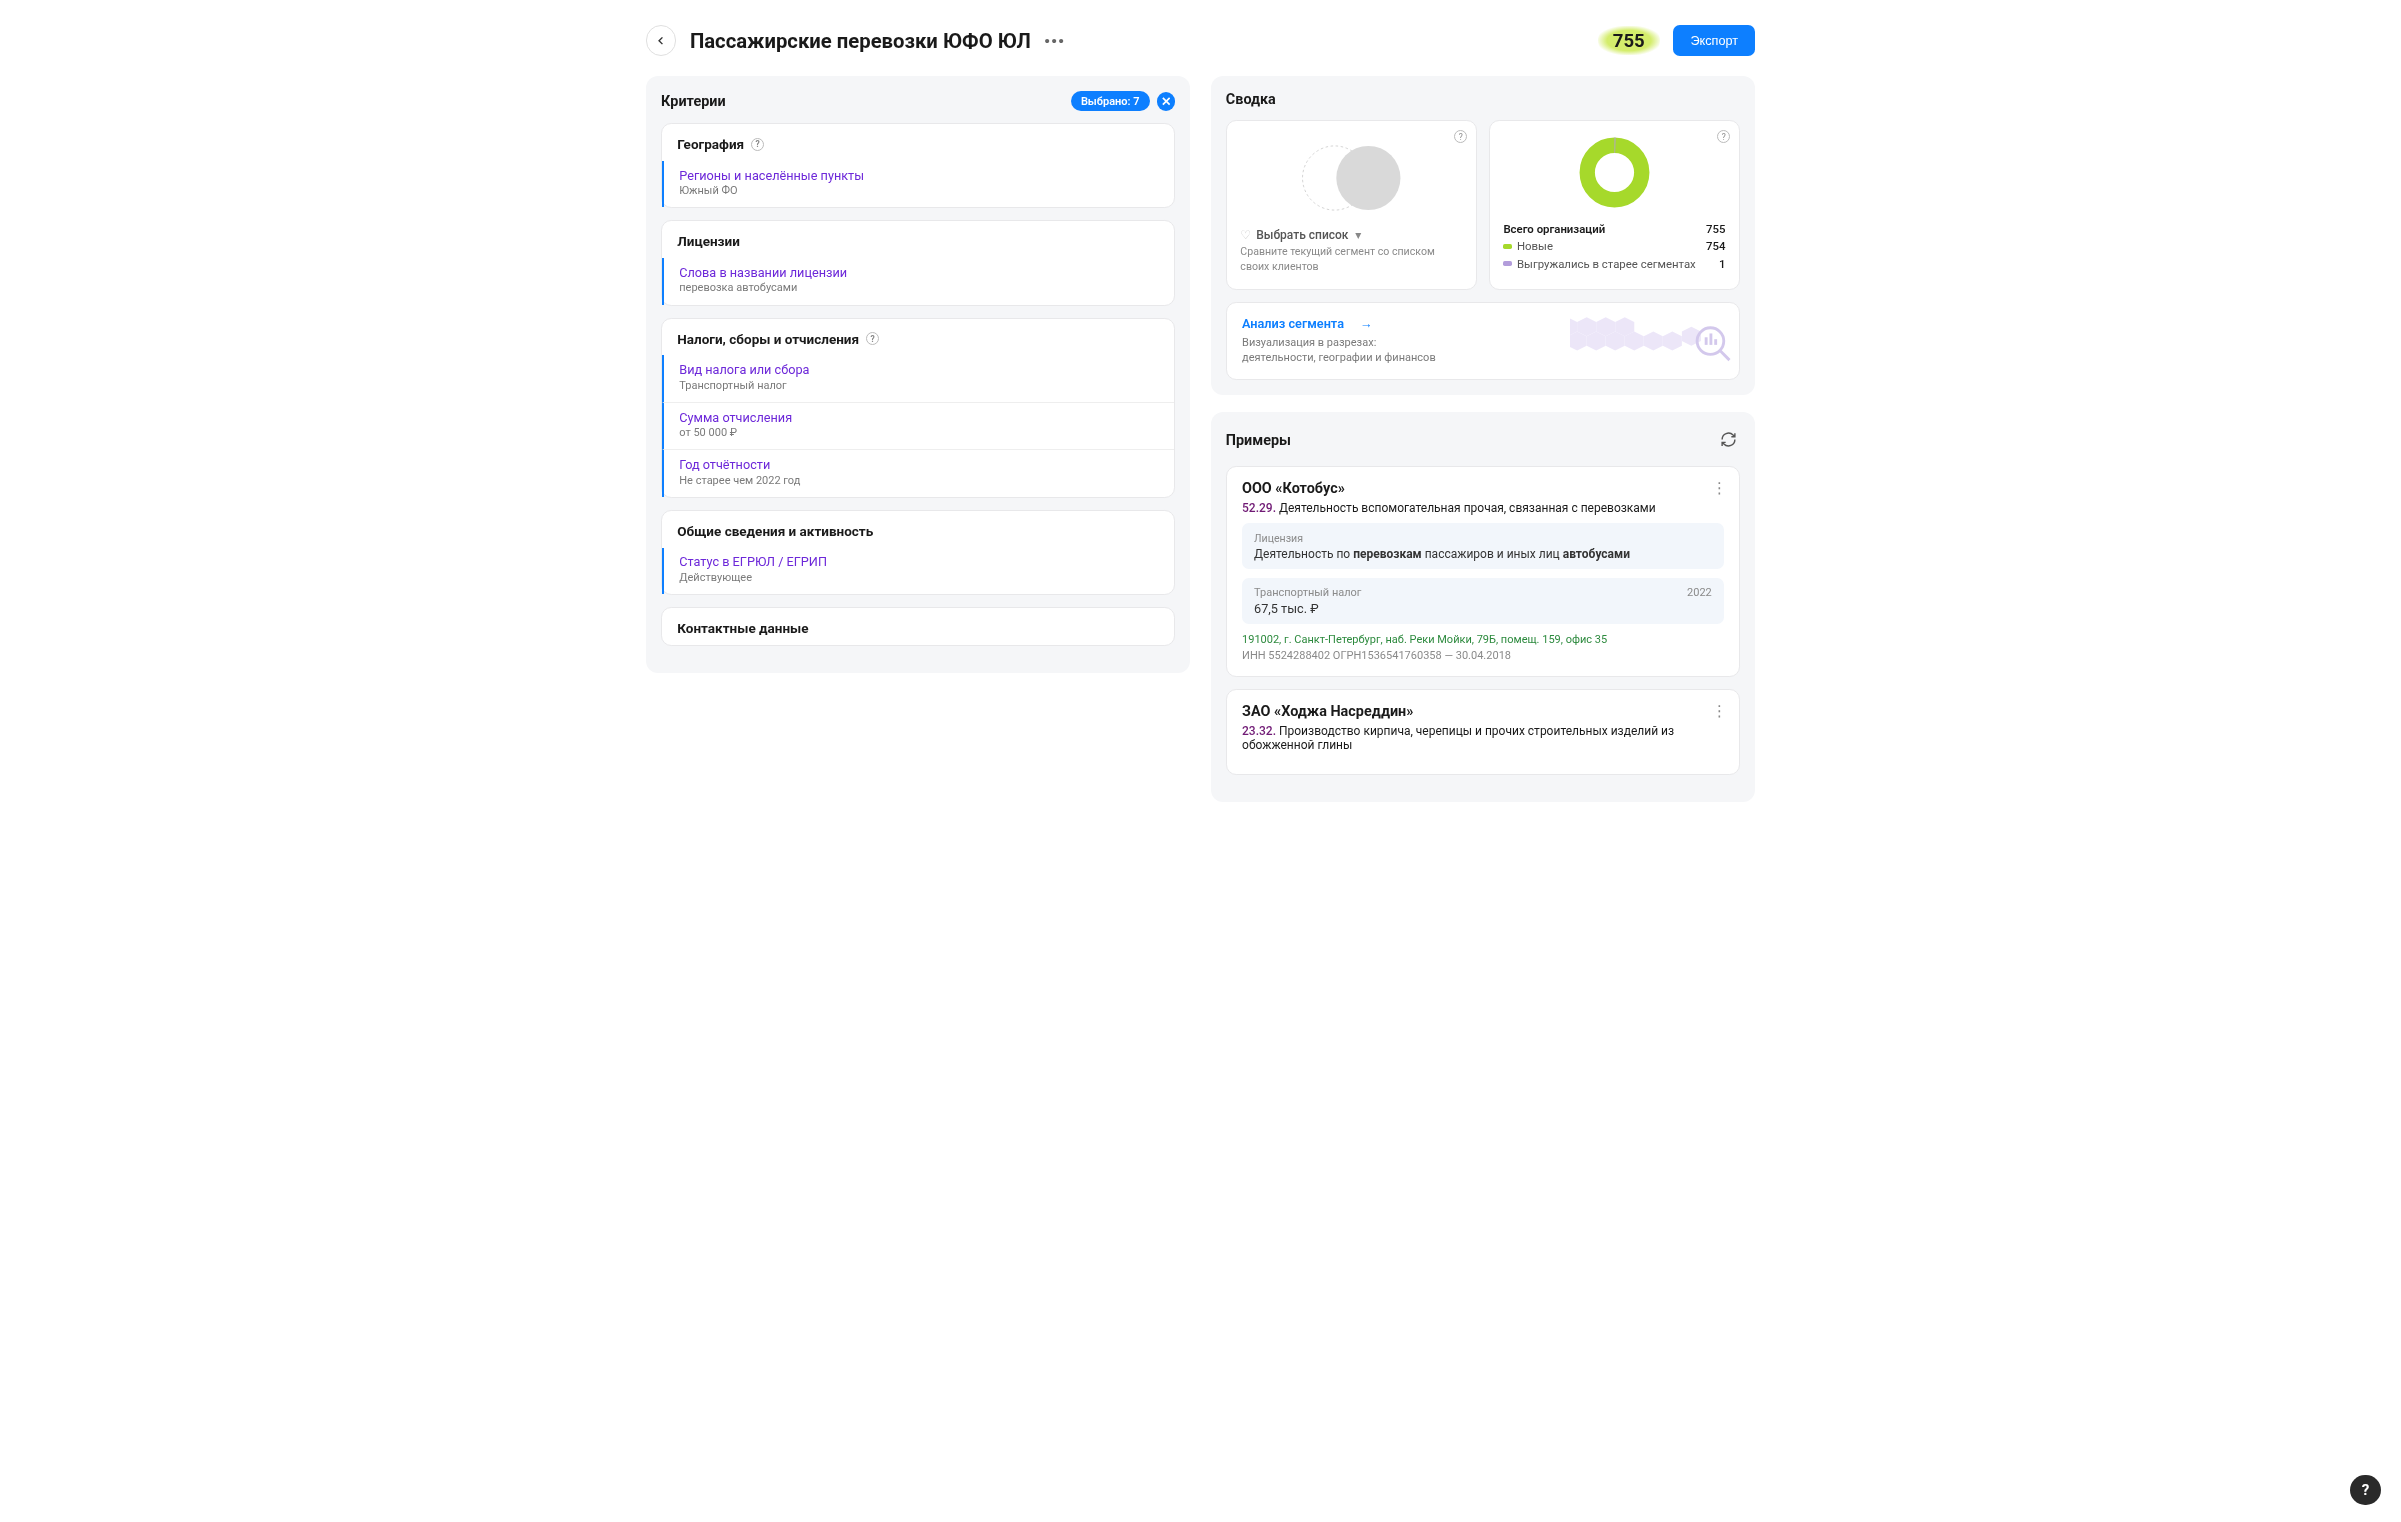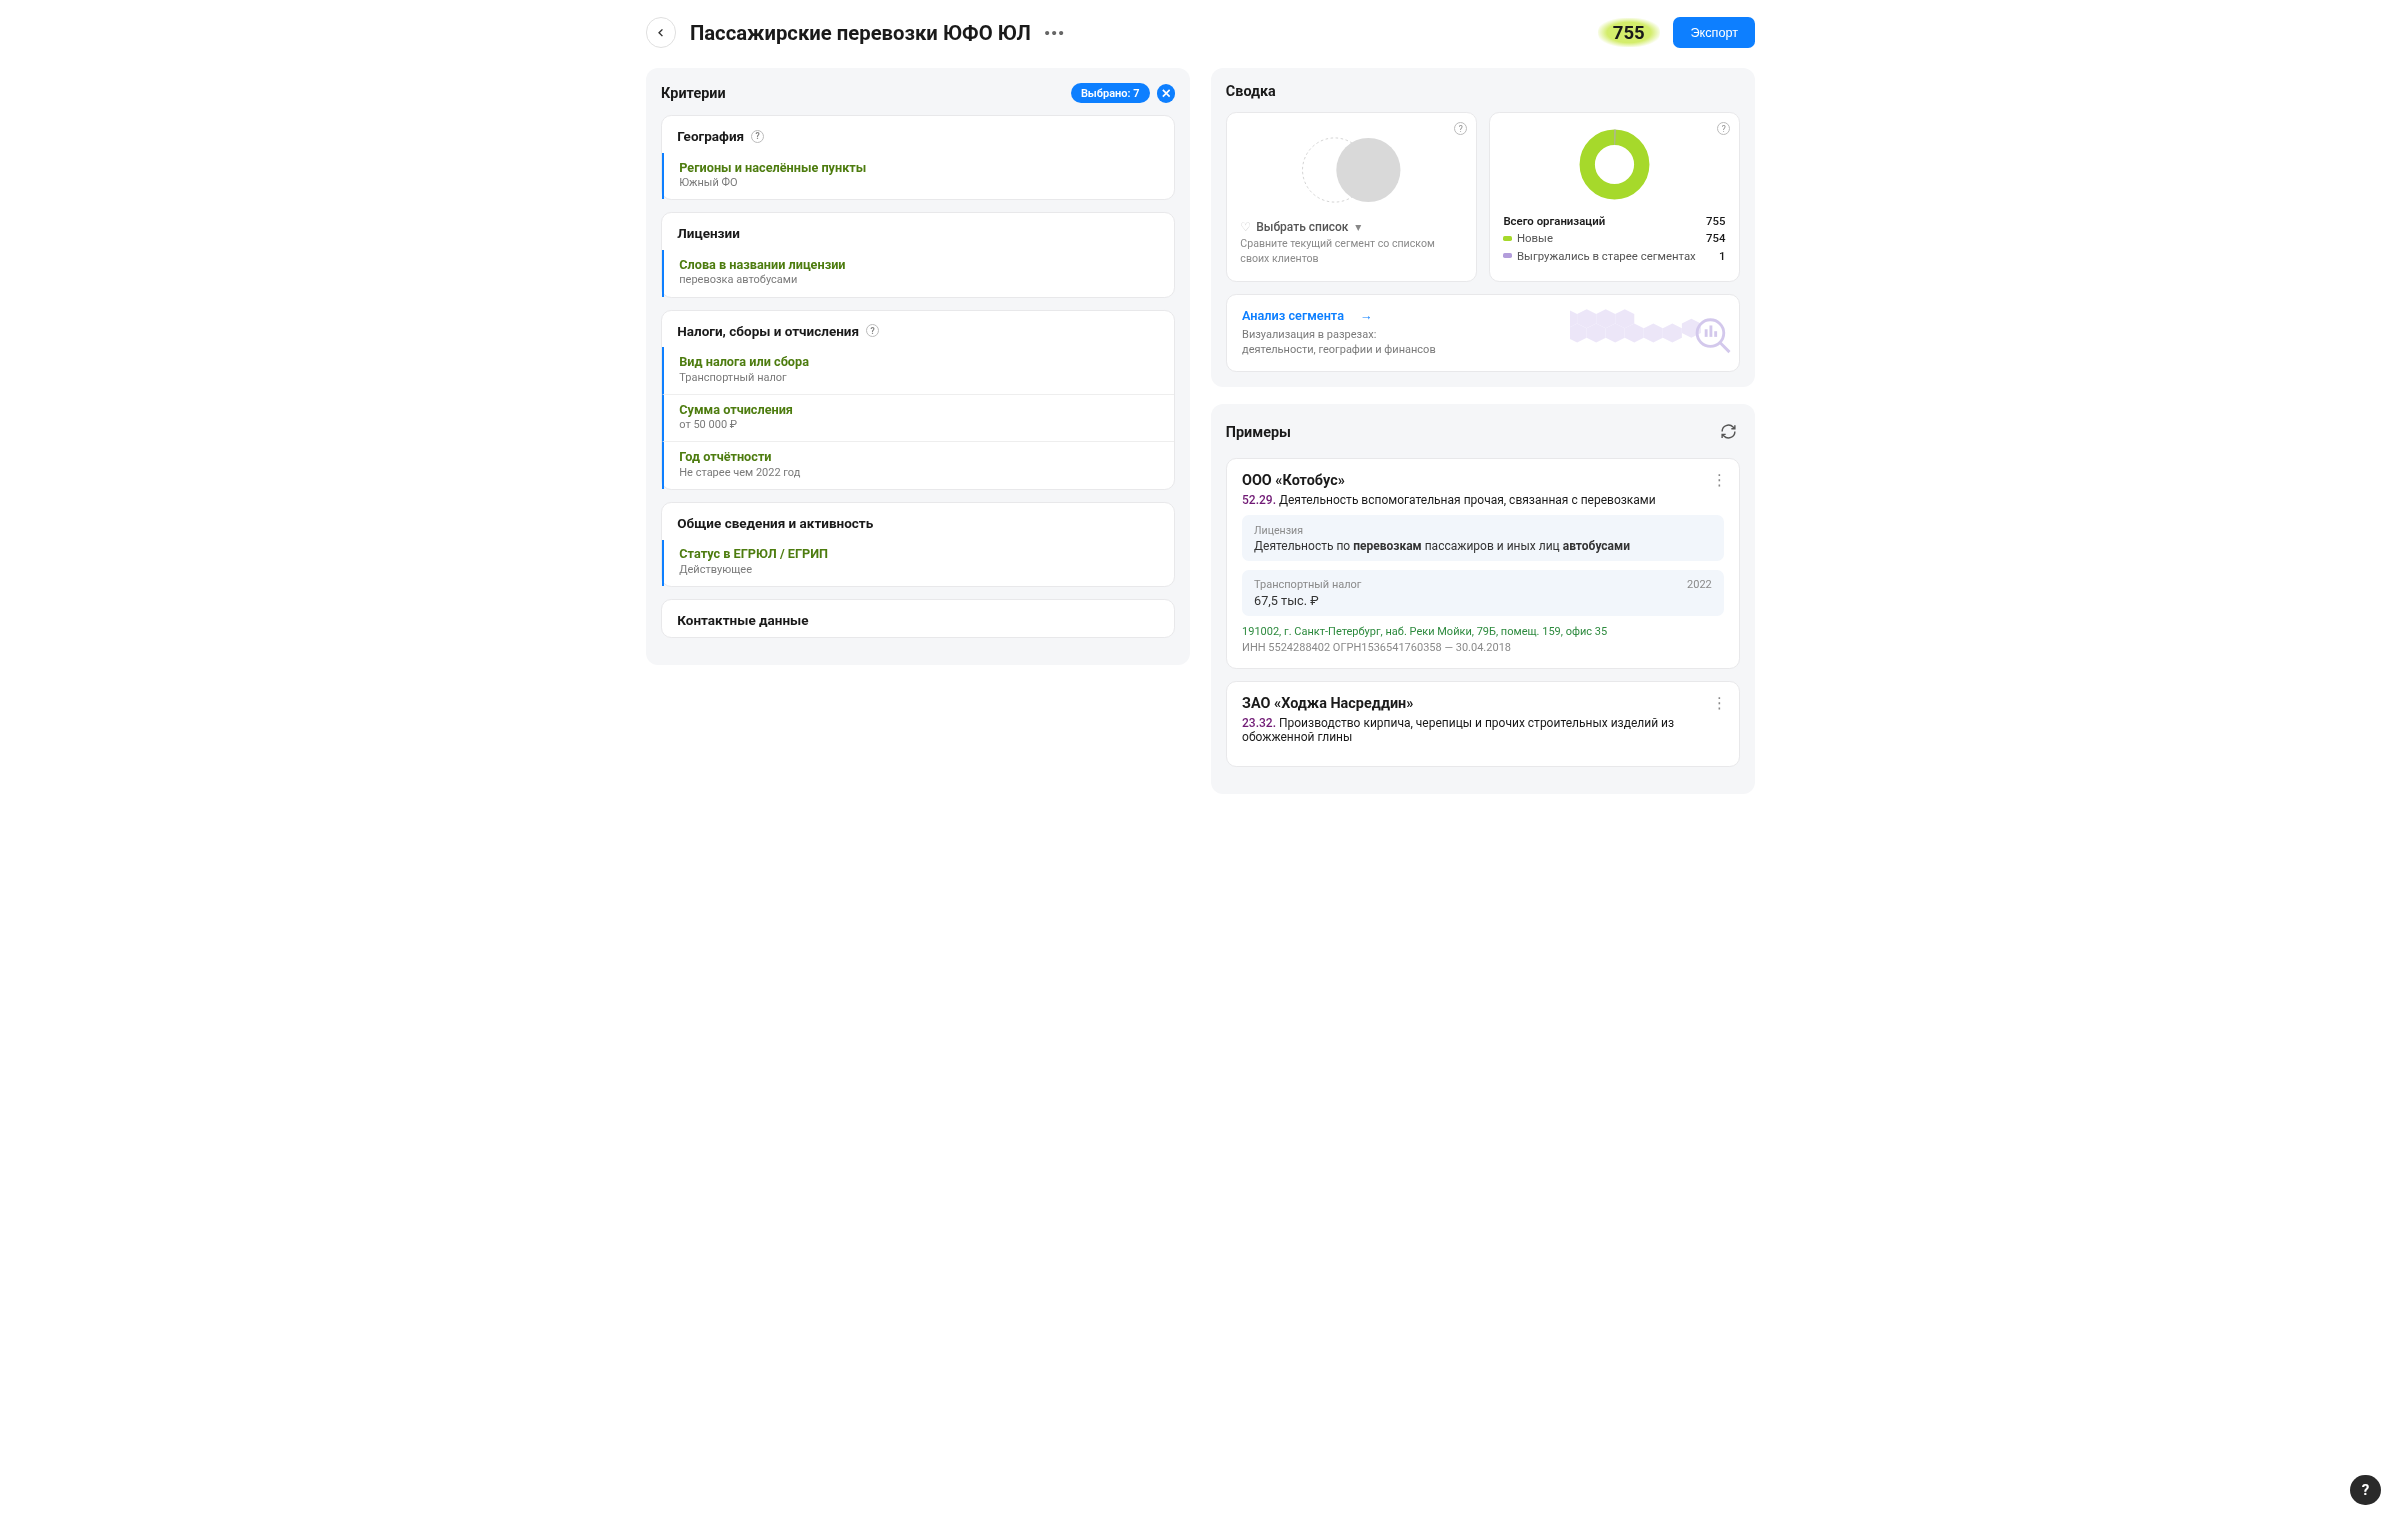--- a/index.html
+++ b/index.html
@@ -1,17 +1,17 @@
 <!DOCTYPE html>
 <html style="font-size:13.5px"><head>
 <meta charset="utf-8">
 <style>
 * { box-sizing: border-box; margin: 0; padding: 0; }
 body { font-family: -apple-system, BlinkMacSystemFont, "Segoe UI", Roboto, Arial, sans-serif; background: #fff; color: #1a1a1a; font-size: 12px; }
-.page { width: 1160px; margin: 0 auto; padding: 17px 25.4px; }
+.page { width: 1160px; margin: 8px auto; padding: 17px 25.4px; }
 .header { display: flex; align-items: center; margin-bottom: 20.3px; }
 .back-btn { width: 30.5px; height: 30.5px; border: 0.8px solid #e0e0e0; border-radius: 50%; background: #fff; display: flex; align-items: center; justify-content: center; cursor: pointer; margin-right: 13.5px; }
 .back-btn svg { width: 13.5px; height: 13.5px; }
 .title { font-size: 20.3px; font-weight: 700; flex: 0 0 auto; }
 .more-btn { background: none; border: none; font-size: 15.2px; color: #666; cursor: pointer; margin-left: 13.5px; letter-spacing: 1.7px; }
 .header-spacer { flex: 1; }
 .count-badge { font-size: 18.6px; font-weight: 700; padding: 3.4px 15.2px; background: radial-gradient(ellipse at center, #d4ed6c 0%, #d4ed6c 50%, transparent 75%); border-radius: 17px; margin-right: 13.5px; }
 .export-btn { background: #0d7fff; color: #fff; border: none; padding: 8.5px 17px; border-radius: 6.8px; font-size: 12.7px; font-weight: 500; cursor: pointer; }
 
 .columns { display: flex; gap: 20.3px; align-items: flex-start; }
@@ -24,21 +24,21 @@
 .selected-chip { background: #0d7fff; color: #fff; border-radius: 12px; padding: 3.4px 10.2px; font-size: 11px; font-weight: 600; margin-right: 6.8px; }
 .clear-chip { width: 18.6px; height: 18.6px; border-radius: 50%; background: #0d7fff; color: #fff; display: inline-flex; align-items: center; justify-content: center; cursor: pointer; font-size: 10.2px; }
 .refresh-btn { background: none; border: none; cursor: pointer; padding: 3.4px; color:#555;}
 .refresh-btn svg{width:17px;height:17px;}
 
 .card { background: #fff; border: 0.8px solid #e8e8ea; border-radius: 10.2px; margin-bottom: 12px; padding: 0; }
 .card-title { font-size: 13.5px; font-weight: 700; padding: 12px 15.2px 8.5px; display: flex; align-items: center; gap: 6.8px; }
 .help-icon { width: 13.5px; height: 13.5px; border: 0.8px solid #bbb; border-radius: 50%; display: inline-flex; align-items: center; justify-content: center; font-size: 8.5px; color: #888; cursor: pointer; }
 .criterion { border-left: 2.5px solid #0d7fff; padding: 6.8px 15.2px 10.2px; margin-left: 0; }
 .criterion + .criterion { border-top: 0.8px solid #eee; margin-top:0;}
-.criterion-label { font-size: 12.7px; font-weight: 700; color: #4d7c0f; margin-bottom: 1.7px; }
+.criterion-label { font-size: 12.7px; font-weight: 400; color: #6d28d9; margin-bottom: 1.7px; }
 .criterion-value { font-size: 11px; color: #7a7a7a; }
 
 
 .summary-row { display: flex; gap: 12px; margin-bottom: 12px; }
 .summary-card { flex: 1; background: #fff; border: 0.8px solid #e8e8ea; border-radius: 10.2px; padding: 13.5px; position: relative; min-height:152px;}
 .summary-card .help-icon { position: absolute; top: 8.5px; right: 8.5px; }
 .venn { display: flex; justify-content: center; margin: 5.1px 0 12px; }
 .venn-svg { width: 119px; height: 76px; }
 .select-list { font-size: 12px; color: #555; display: flex; align-items: center; gap: 5.1px; cursor: pointer; font-weight:500; margin-bottom:3.4px;}
 .heart { color: #ccc; }

